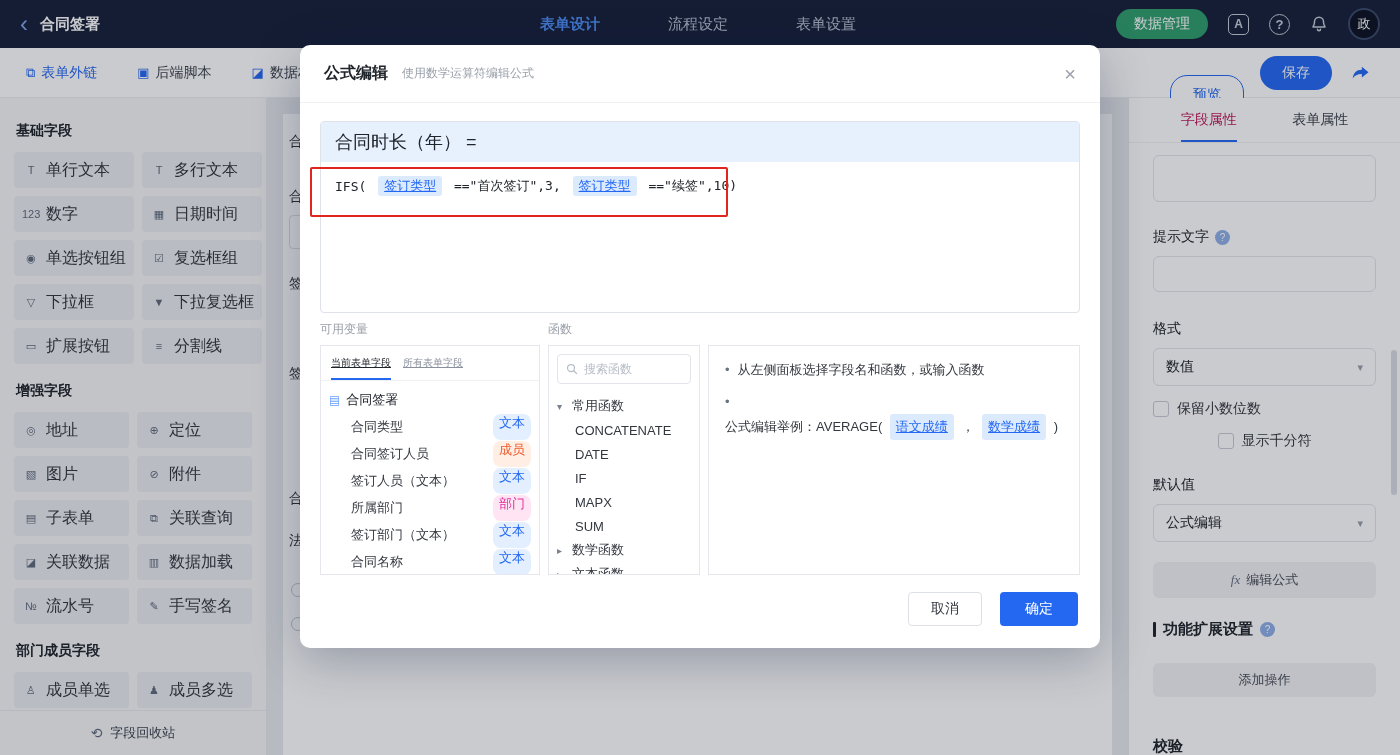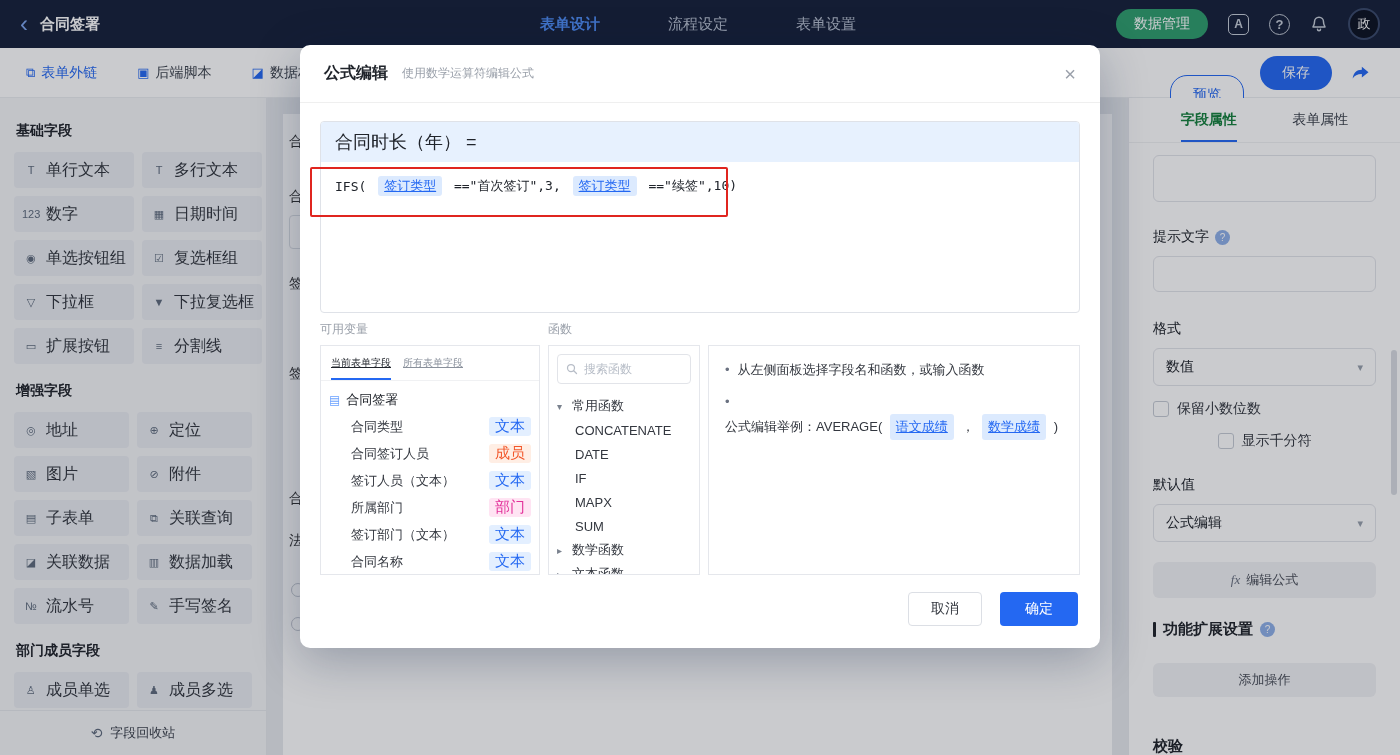--- a/index.html
+++ b/index.html
@@ -43,21 +43,21 @@
   .canvas-card{position:absolute;top:16px;left:16px;right:16px;bottom:0;background:#fff;overflow:hidden;}
   .cv-label{position:absolute;left:6px;font-size:14px;color:#333;white-space:nowrap;}
   .cv-label:nth-of-type(1){top:19px}.cv-label:nth-of-type(2){top:74px}.cv-label:nth-of-type(3){top:161px}
   .cv-label:nth-of-type(4){top:251px}.cv-label:nth-of-type(5){top:376px}.cv-label:nth-of-type(6){top:418px}
   .cv-box{position:absolute;left:6px;top:101px;width:260px;height:32px;border:1px solid #dcdfe4;border-radius:4px;}
   .cv-radio{position:absolute;left:8px;width:14px;height:14px;border:1px solid #c4c9d1;border-radius:50%;box-sizing:border-box;}
   
   .props{position:absolute;top:98px;right:0;bottom:0;width:272px;background:#fff;border-left:1px solid #e6e8ec;padding:0 24px;box-sizing:border-box;z-index:1;}
   .props-tabs{display:flex;height:44px;border-bottom:1px solid #f0f1f3;margin:0 -24px;padding:0 24px;}
   .props-tab{flex:1;display:flex;align-items:center;justify-content:center;font-size:14px;color:#3d434d;position:relative;cursor:pointer;}
-  .props-tab.active{color:#15803d;font-weight:700;}
+  .props-tab.active{color:#be185d;font-weight:400;}
   .props-tab.active::after{content:"";position:absolute;bottom:0;left:50%;transform:translateX(-50%);width:56px;height:2px;background:#2468f2;}
   .p-input{border:1px solid #e2e4e9;border-radius:6px;background:#fff;}
   .p-row{display:flex;align-items:center;gap:6px;}
   .p-label{font-size:14px;color:#20242b;}
   .q-ico{width:15px;height:15px;border-radius:50%;background:#8fb0e8;color:#fff;font-size:10px;display:inline-flex;align-items:center;justify-content:center;cursor:pointer;flex:none;}
   .p-select{height:36px;border:1px solid #e2e4e9;border-radius:6px;display:flex;align-items:center;justify-content:space-between;padding:0 12px;font-size:14px;color:#20242b;cursor:pointer;}
   .chev{color:#98a0ac;font-size:11px;}
   .p-check{display:flex;align-items:center;gap:8px;font-size:14px;color:#33373f;cursor:pointer;}
   .cbox{width:16px;height:16px;border:1px solid #c6cbd4;border-radius:3px;background:#fff;display:inline-flex;align-items:center;justify-content:center;flex:none;box-sizing:border-box;}
   .p-btn{width:100%;height:36px;background:#f1f2f5;border-radius:6px;color:#4a4f59;font-size:13px;display:flex;align-items:center;justify-content:center;gap:6px;}
@@ -86,21 +86,21 @@
   .vars-panel{width:220px;border:1px solid #e5e7ec;box-sizing:border-box;overflow:hidden;flex:none;}
   .vp-tabs{display:flex;gap:12px;padding:0 10px;height:34px;align-items:center;border-bottom:1px solid #f0f1f3;}
   .vp-tab{font-size:10px;color:#8a919c;cursor:pointer;position:relative;height:100%;display:flex;align-items:center;white-space:nowrap;text-decoration:underline;}
   .vp-tab.active{color:#20242b;}
   .vp-tab.active::after{content:"";position:absolute;left:0;right:0;bottom:0;height:2px;background:#2468f2;}
   .vp-tree{padding:6px 8px;font-size:13px;}
   .vp-root{display:flex;align-items:center;gap:6px;height:26px;color:#20242b;cursor:pointer;}
   .doc-ico{color:#6aa1ff;font-size:12px;}
   .vp-row{display:flex;align-items:center;height:27px;padding-left:22px;cursor:pointer;}
   .vp-label{color:#33373f;flex:1;white-space:nowrap;overflow:hidden;}
-  .vp-tag{font-size:15px;height:19px;line-height:18px;padding:0 6px;border-radius:3px;flex:none;}
+  .vp-tag{font-size:13px;height:26px;line-height:18px;padding:0 6px;border-radius:8px;flex:none;}
   .vp-tag.text{background:#e3efff;color:#2468f2;}
   .vp-tag.member{background:#ffeee4;color:#f2572a;}
   .vp-tag.dept{background:#ffe4f3;color:#e3309a;}
   .funcs-panel{width:152px;border:1px solid #e5e7ec;box-sizing:border-box;overflow:hidden;flex:none;}
   .fp-search{margin:8px;height:30px;border:1px solid #e2e4e9;border-radius:4px;display:flex;align-items:center;gap:6px;padding:0 8px;box-sizing:border-box;cursor:text;}
   .fp-search .ph{font-size:12px;color:#b7bdc7;white-space:nowrap;}
   .fp-tree{padding:2px 8px;font-size:13px;}
   .fp-row{display:flex;align-items:center;gap:5px;height:24px;color:#33373f;cursor:pointer;}
   .fp-row.item{padding-left:18px;}
   .fp-caret{width:10px;color:#7a828e;font-size:10px;flex:none;}

